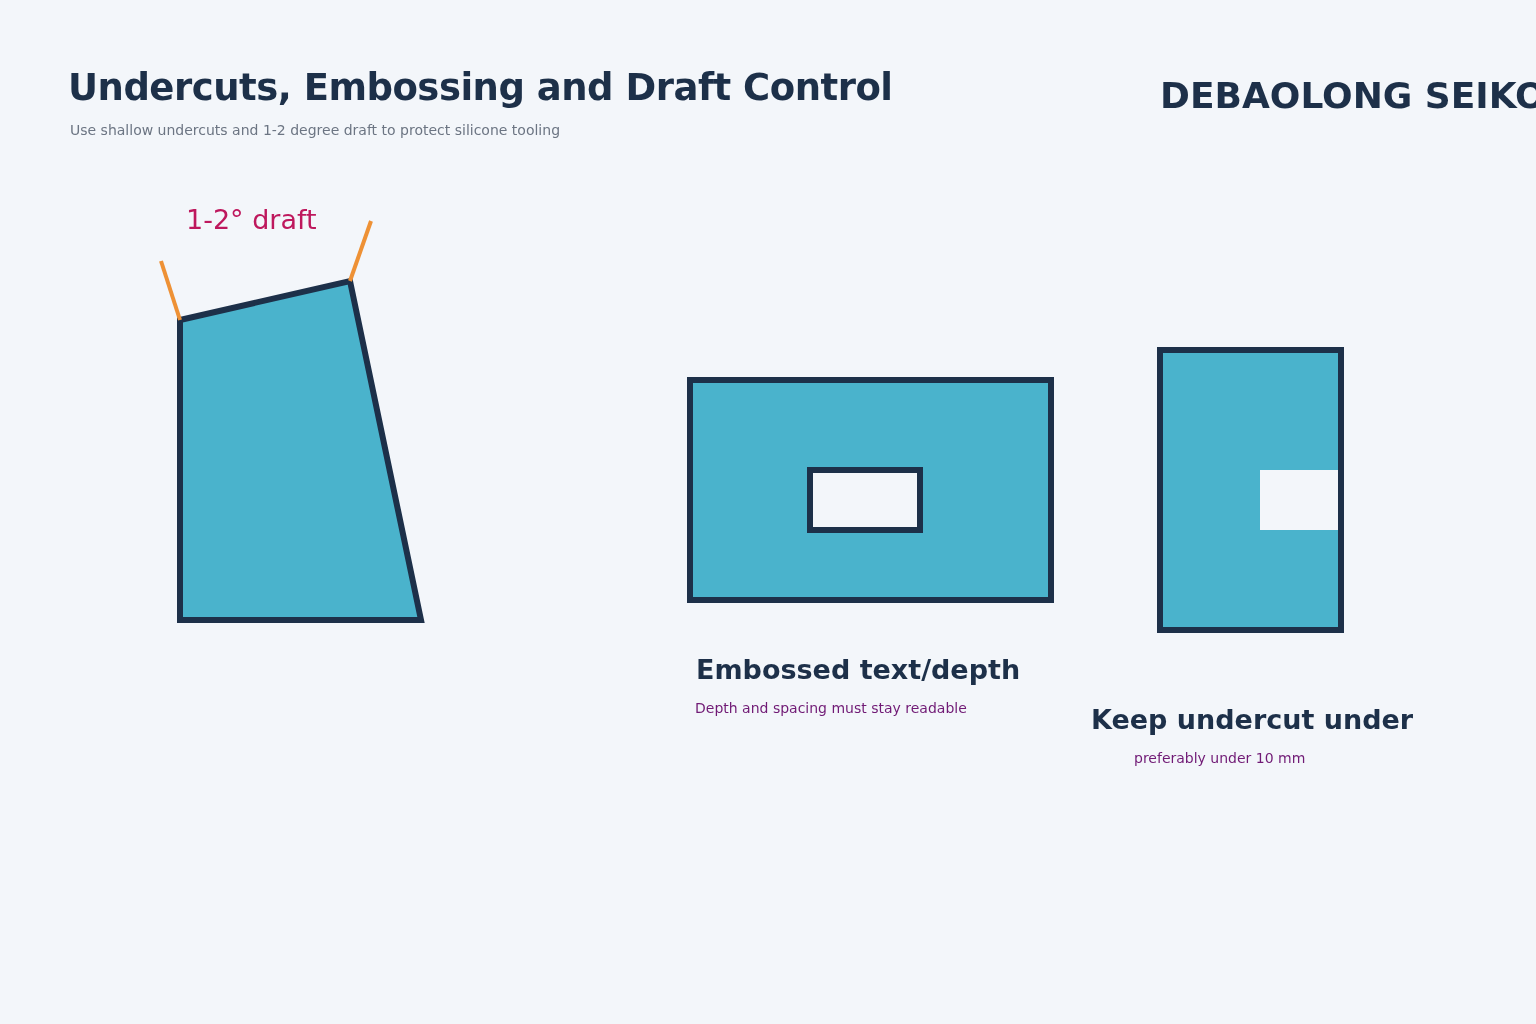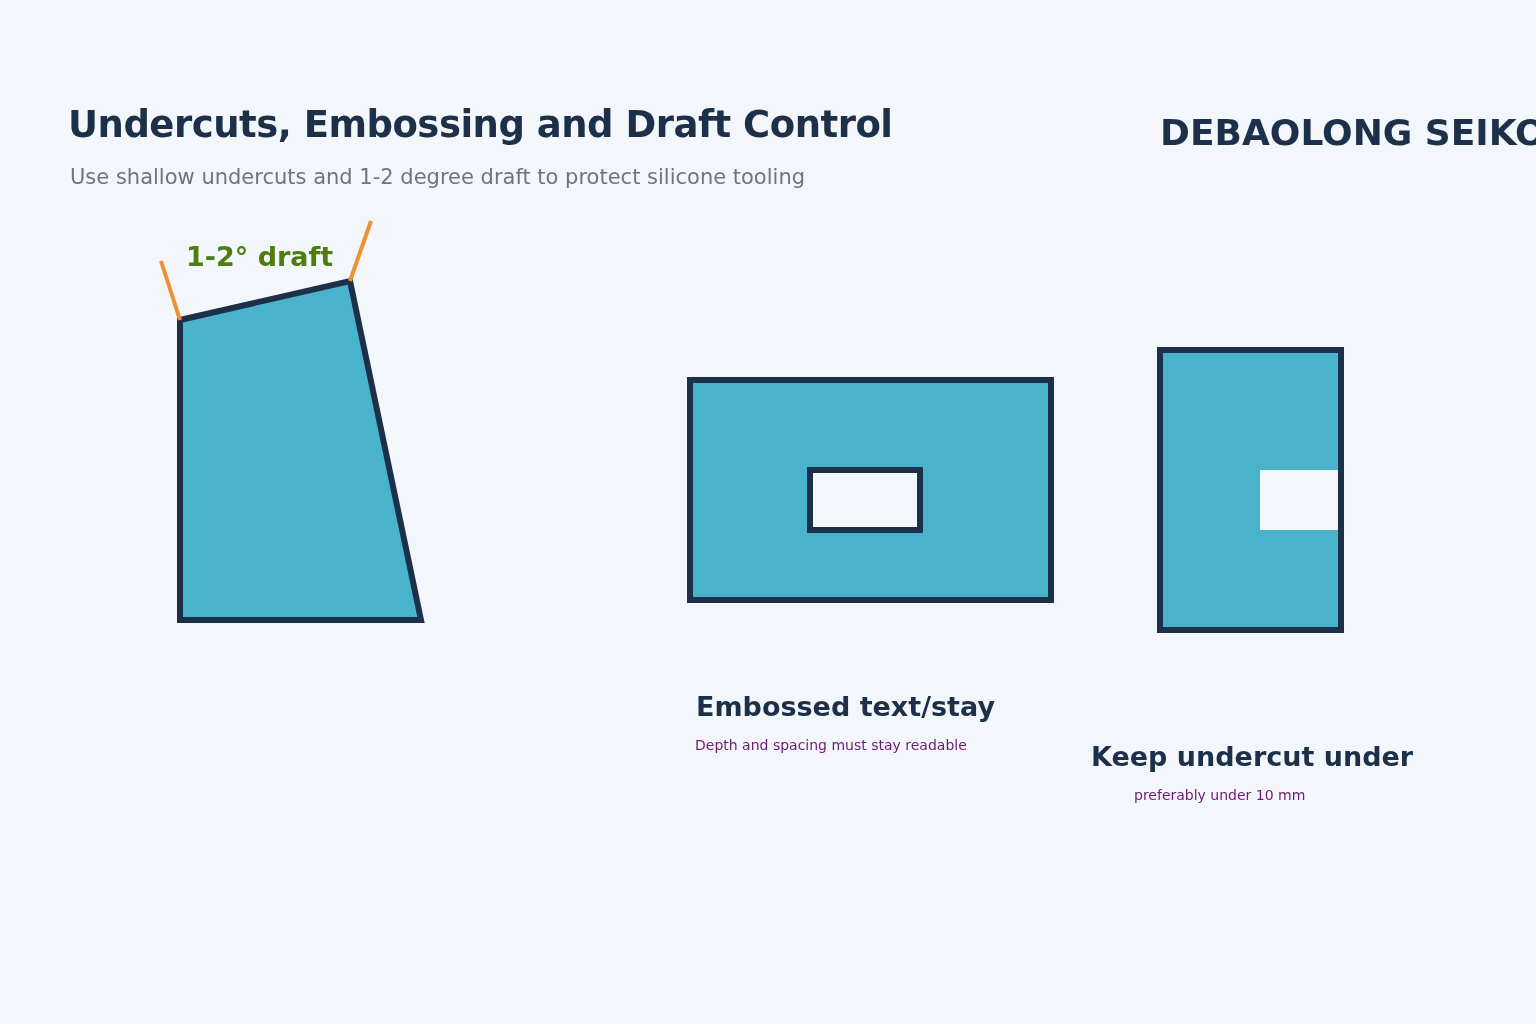--- a/index.html
+++ b/index.html
@@ -1,21 +1,21 @@
 <!DOCTYPE html>
 <html><head>
 <meta charset="utf-8">
 <style>
   html, body { margin:0; padding:0; }
   body { width:1536px; height:1024px; background:#f3f6fa; position:relative; overflow:hidden; font-family:"DejaVu Sans", sans-serif; }
-  .abs { position:absolute; white-space:nowrap;margin-top:37px; }
+  .abs { position:absolute; white-space:nowrap; }
   .title { left:68px; top:66px; font-size:37px; font-weight:bold; color:#1d3049; letter-spacing:-0.5px; }
-  .subtitle { left:70px; top:128px; font-size:21px; color:#6c7583; }
+  .subtitle { left:70px; top:122px; font-size:14px; color:#6c7583; }
   .brand { left:1160px; top:75px; font-size:36px; font-weight:bold; color:#1d3049; }
-  .draft { left:186px; top:204px; font-size:27px; font-weight:bold; color:#4d7c0f; }
+  .draft { left:186px; top:204px; font-size:27px; font-weight:normal; color:#be185d; }
   .h { font-size:27px; font-weight:bold; color:#1d3049; }
   .s { font-size:14px; color:#701a75; }
   svg { position:absolute; left:0; top:0; }
 </style>
 </head>
 <body>
 
 <svg width="1536" height="1024">
   <g>
     <polygon points="180,320 350,281 421,620 180,620" fill="#4ab3cc" stroke="#1d3049" stroke-width="6" stroke-linejoin="miter"></polygon>
@@ -31,17 +31,17 @@
     <rect x="1260" y="470" width="78" height="60" fill="#f3f6fa"></rect>
   </g>
 </svg>
 
 <div class="abs title">Undercuts, Embossing and Draft Control</div>
 <div class="abs subtitle">Use shallow undercuts and 1-2 degree draft to protect silicone tooling</div>
 <div class="abs brand">DEBAOLONG SEIKO</div>
 
 <div class="abs draft">1-2° draft</div>
 
-<div class="abs h" style="left:696px; top:654px;">Embossed text/stay</div>
+<div class="abs h" style="left:696px; top:654px;">Embossed text/depth</div>
 <div class="abs s" style="left:695px; top:700px;">Depth and spacing must stay readable</div>
 
 <div class="abs h" style="left:1091px; top:704px;">Keep undercut under</div>
 <div class="abs s" style="left:1134px; top:750px;">preferably under 10 mm</div>
 
 </body></html>

